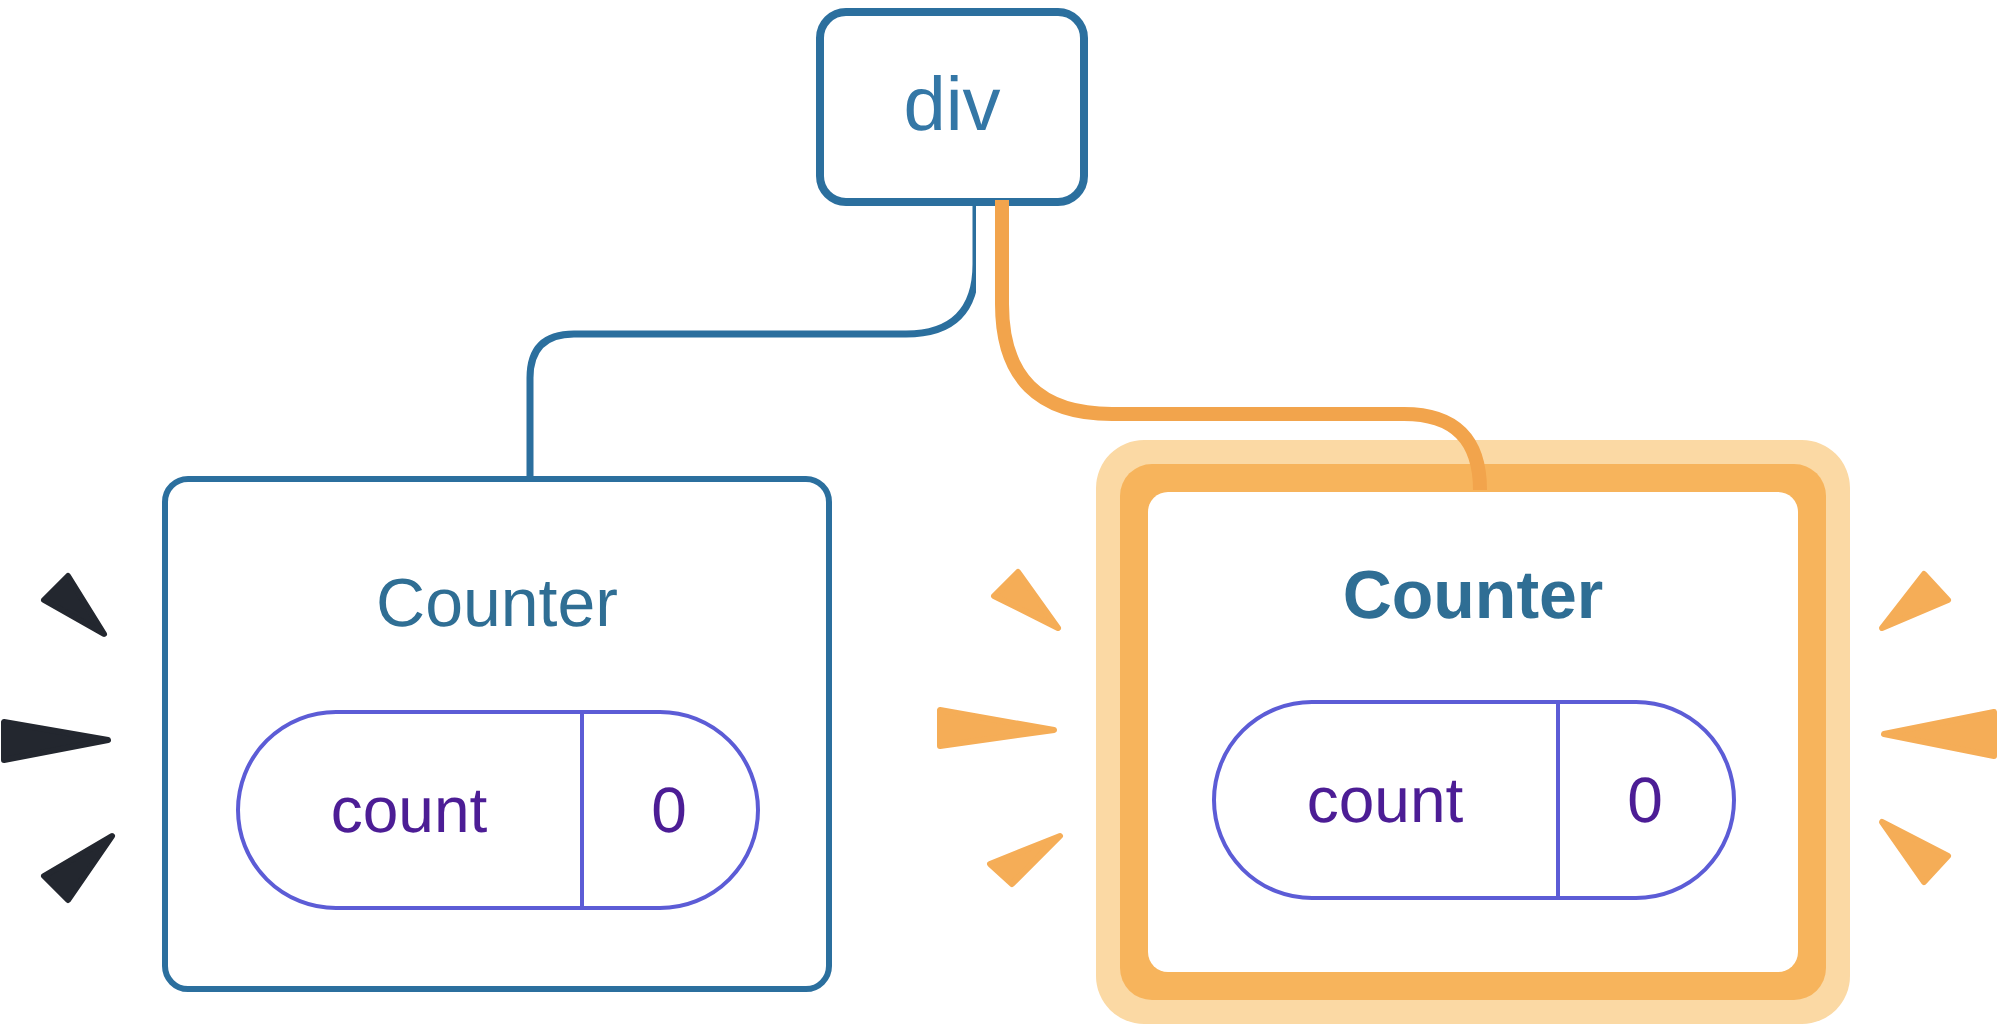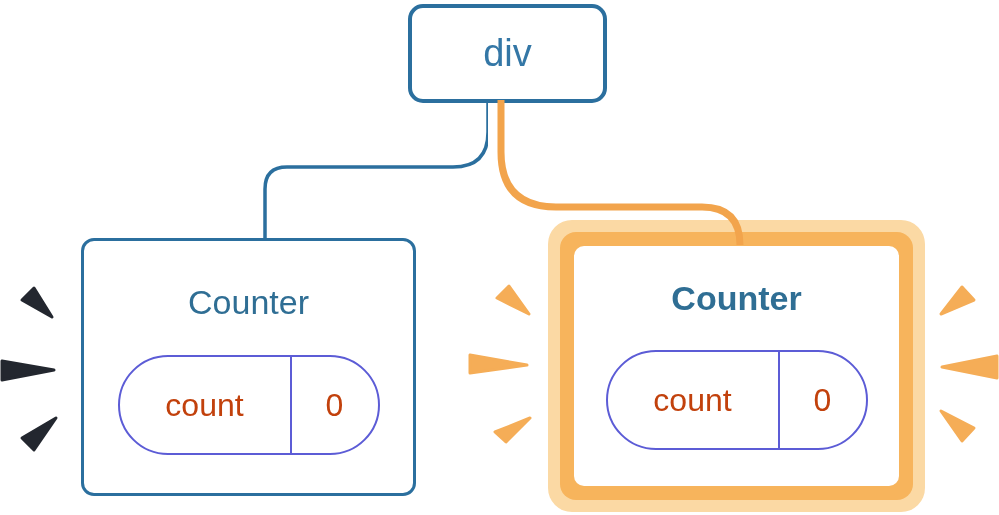--- a/index.html
+++ b/index.html
@@ -7,21 +7,21 @@
     position:relative; width:999px; height:515px; overflow:hidden;
     background:#ffffff;
     font-family:"Liberation Sans","DejaVu Sans",sans-serif;
   }
   svg.layer { position:absolute; left:0; top:0; pointer-events:none; }
   .under { z-index:1; }
   .over  { z-index:5; }
 
   
   .root-node {
-    position:absolute; left:408px; top:4px; width:199px; height:99px;
+    position:absolute; left:408px; top:4px; width:136px; height:99px;
     box-sizing:border-box; background:#ffffff;
     border:4px solid #2b6f9e; border-radius:15px;
     display:flex; align-items:center; justify-content:center;
     z-index:4;
   }
   .root-node .label { color:#3477a6; font-size:38px; font-weight:500; }
 
   
   .card-left {
     position:absolute; left:81px; top:238px; width:335px; height:258px;
@@ -47,21 +47,21 @@
     background:#ffffff; border-radius:10px;
     display:flex; flex-direction:column; align-items:center;
   }
   .card-right .title { margin-top:33px; color:#2f6e94; font-size:34px; font-weight:700; }
 
   
   .state-pill {
     box-sizing:border-box; width:262px; height:100px; margin-top:33px;
     border:2px solid #5c5cd6; border-radius:50px;
     display:flex; align-items:stretch; background:#ffffff;
-    color:#c2410c; font-size:32px;
+    color:#4c1d95; font-size:32px;
   }
   .card-right .state-pill { margin-top:32px; }
   .state-pill .key {
     width:170px; display:flex; align-items:center; justify-content:center;
     border-right:2px solid #5c5cd6;
   }
   .state-pill .value {
     flex:1; display:flex; align-items:center; justify-content:center;
   }
 </style>

